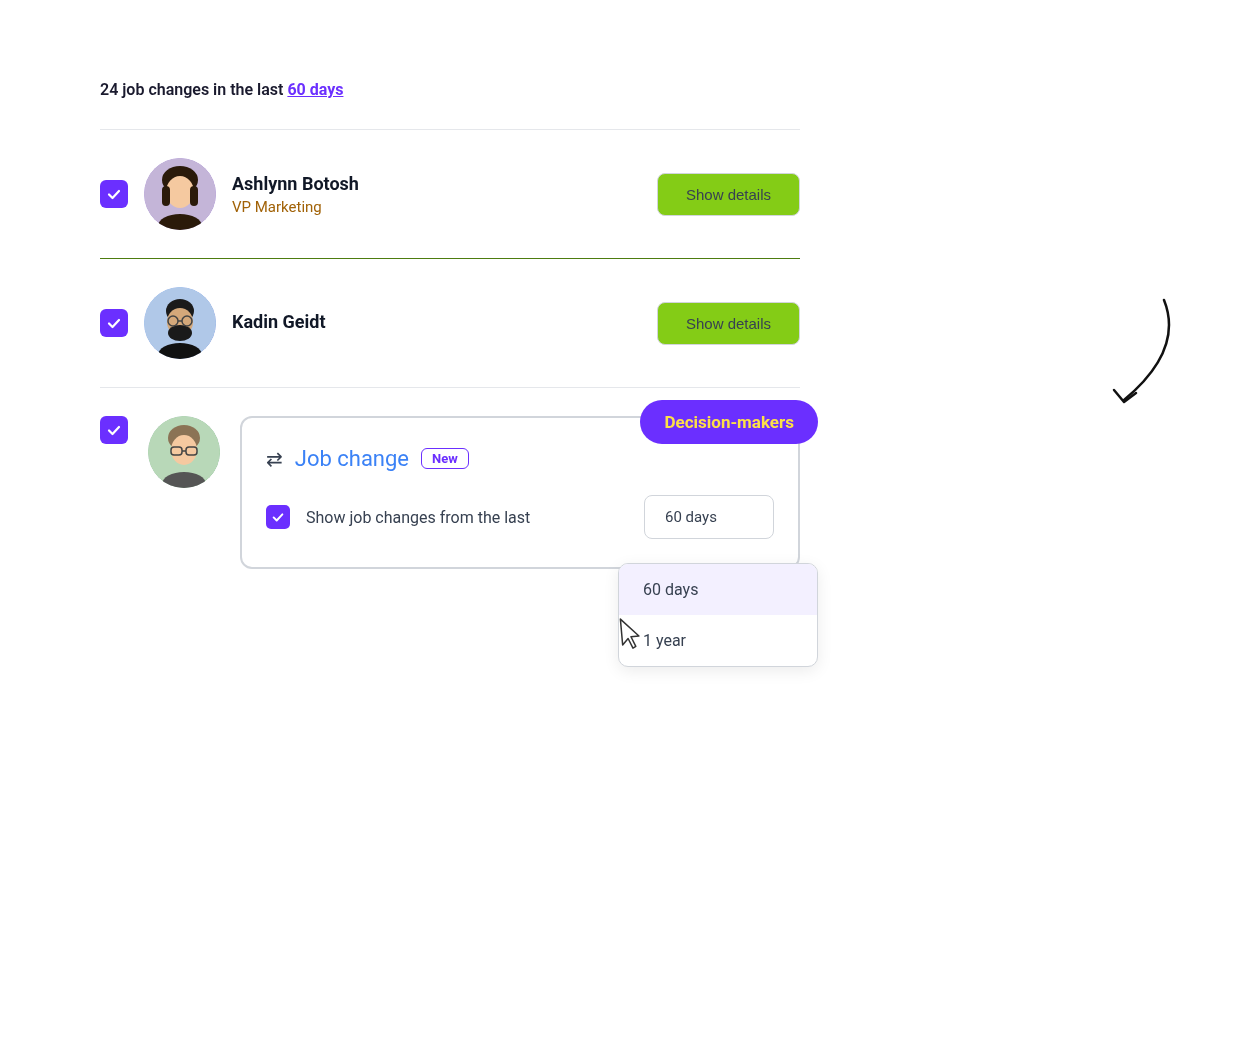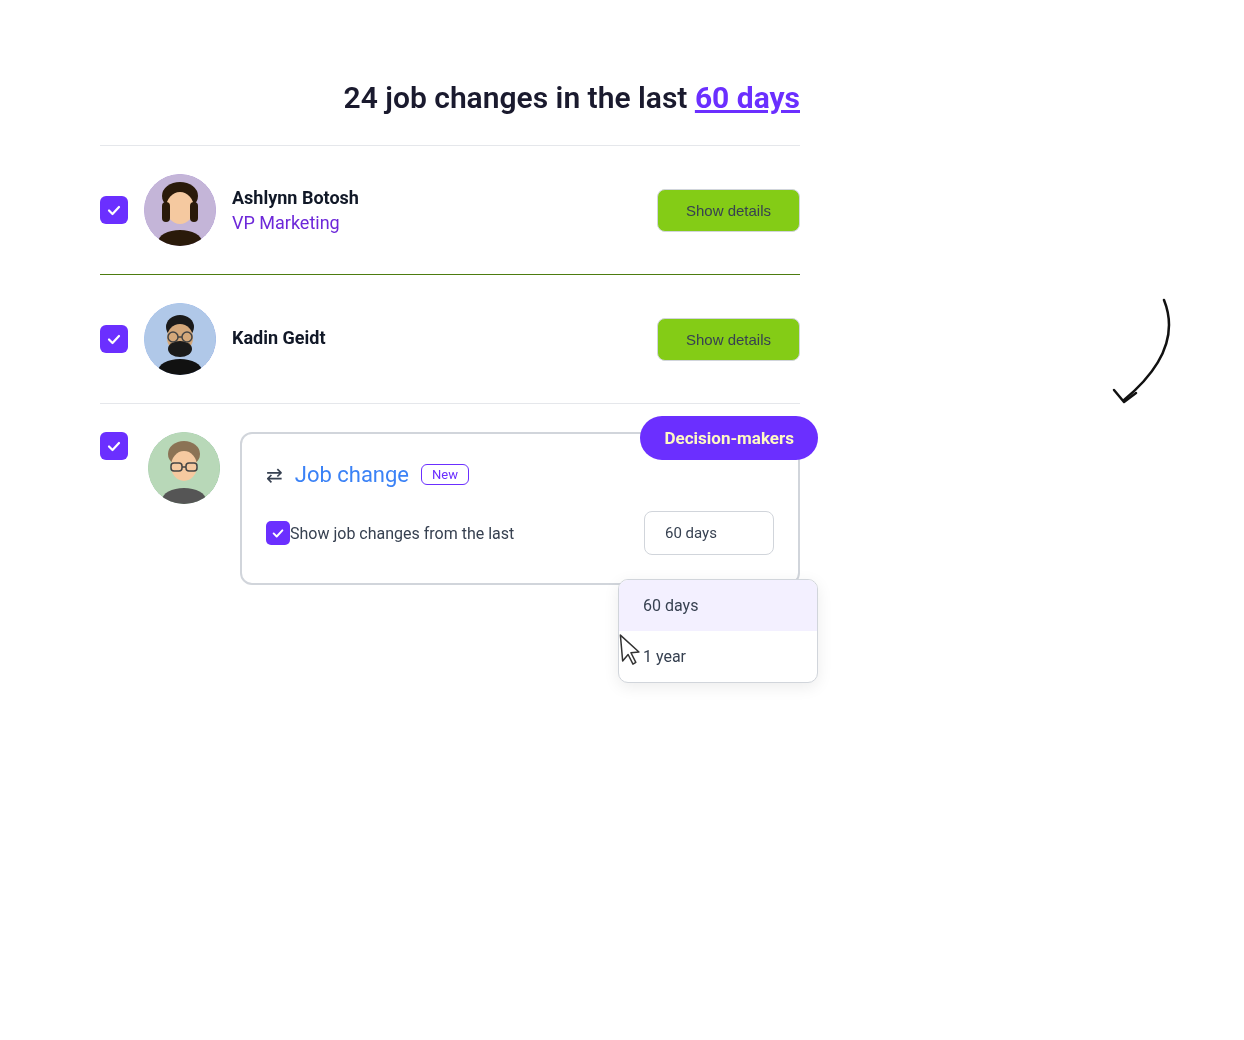--- a/index.html
+++ b/index.html
@@ -11,25 +11,24 @@
       position: relative;
       overflow: hidden;
     }
 
     .main-container {
       padding: 80px 100px;
       max-width: 900px;
     }
 
     .header-text {
-      font-size: 30px;
+      font-size: 16px;
       font-weight: 600;
       color: #1a1a2e;
       margin-bottom: 30px;
-      text-align: right;
     }
 
     .header-text a {
       color: #6b2fff;
       text-decoration: underline;
       font-weight: 700;
     }
 
     .divider {
       border: none;
@@ -83,22 +82,22 @@
     }
 
     .person-name {
       font-size: 18px;
       font-weight: 700;
       color: #111827;
       margin-bottom: 4px;
     }
 
     .person-title {
-      font-size: 18px;
-      color: #6d28d9;
+      font-size: 15px;
+      color: #a16207;
     }
 
     .show-details-btn {
       background: #84cc16;
       border: 1.5px solid #d1d5db;
       border-radius: 8px;
       padding: 12px 28px;
       font-size: 15px;
       font-weight: 500;
       color: #374151;
@@ -142,26 +141,27 @@
       font-weight: 400;
       color: #3b82f6;
     }
 
     .new-badge {
       border: 1.5px solid #6b2fff;
       color: #6b2fff;
       border-radius: 6px;
       padding: 2px 10px;
       font-size: 13px;
-      font-weight: 400;
+      font-weight: 700;
     }
 
     .card-body {
       display: flex;
       align-items: center;
+      gap: 16px;
     }
 
     .card-checkbox {
       width: 24px;
       height: 24px;
       background: #6b2fff;
       border-radius: 5px;
       display: flex;
       align-items: center;
       justify-content: center;
@@ -184,21 +184,21 @@
       cursor: pointer;
       min-width: 130px;
     }
 
     
     .decision-makers-badge {
       position: absolute;
       top: -18px;
       right: -20px;
       background: #6b2fff;
-      color: #fef9c3;
+      color: #fde047;
       font-size: 17px;
       font-weight: 700;
       padding: 12px 24px;
       border-radius: 50px;
       white-space: nowrap;
       z-index: 10;
     }
 
     
     .dropdown-container {

